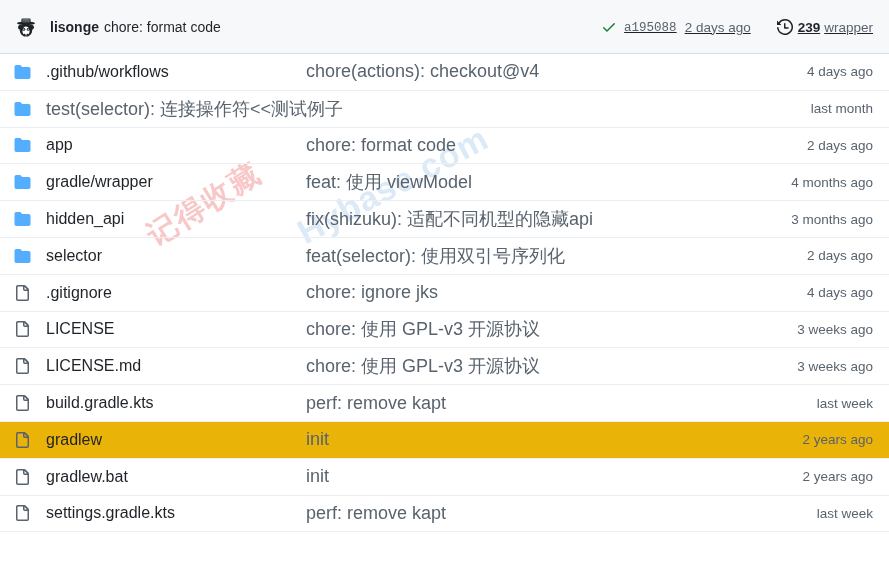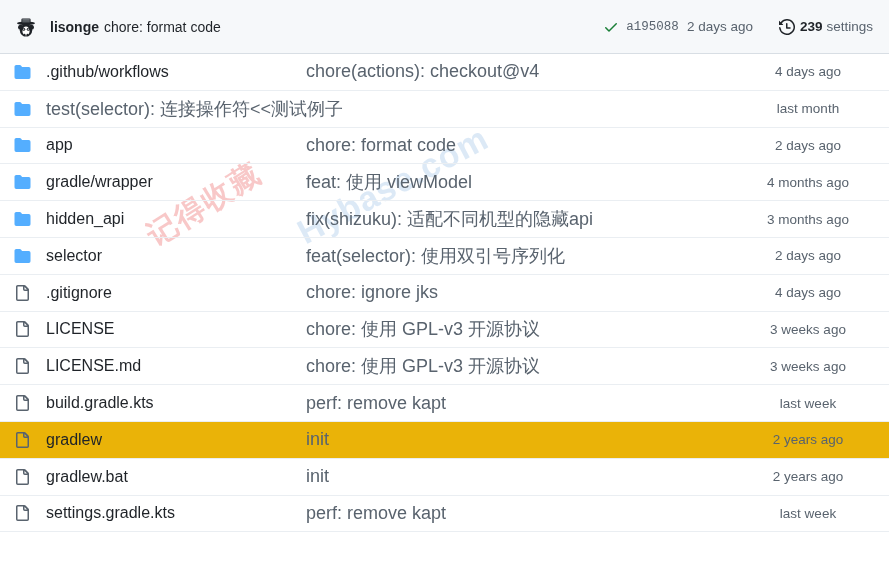--- a/index.html
+++ b/index.html
@@ -81,22 +81,23 @@
     color: #1f2328;
     font-size: 14px;
     white-space: nowrap;
     overflow: hidden;
     text-overflow: ellipsis;
   }
   .header-spacer { flex: 1 1 auto; }
 
   .header-right {
     display: flex;
-    align-items: center;
-    white-space: nowrap;
+    align-items: flex-end;
+    white-space: nowrap;
+    text-decoration: underline;
   }
   .check-icon {
     width: 16px;
     height: 16px;
     margin-right: 7px;
     display: block;
   }
   .commit-sha {
     font-family: "Liberation Mono", "DejaVu Sans Mono", monospace;
     font-size: 12.5px;
@@ -160,21 +161,21 @@
     flex: 1 1 auto;
     font-size: 18px;
     color: #59636e;
     white-space: nowrap;
     overflow: hidden;
     text-overflow: ellipsis;
     padding-right: 16px;
   }
   .cell-age {
     flex: 0 0 130px;
-    text-align: center;
+    text-align: right;
     font-size: 13.5px;
     color: #59636e;
     white-space: nowrap;
   }
 </style>
 </head>
 <body>
 
 <div class="repo-header">
 
@@ -206,21 +207,21 @@
       <path d="M13.78 4.22a.75.75 0 0 1 0 1.06l-7.25 7.25a.75.75 0 0 1-1.06 0L2.22 9.28a.75.75 0 0 1 1.06-1.06L6 10.94l6.72-6.72a.75.75 0 0 1 1.06 0Z" fill="#1a7f37"></path>
     </svg>
     <span class="commit-sha">a195088</span>
     <span class="commit-date">2 days ago</span>
 
     <svg class="history-icon" viewBox="0 0 16 16">
       <path d="M1.643 3.143.427 1.927A.25.25 0 0 0 0 2.104V5.75c0 .138.112.25.25.25h3.646a.25.25 0 0 0 .177-.427L2.715 4.215a6.5 6.5 0 1 1-1.18 4.458.75.75 0 0 0-1.493.154 8.001 8.001 0 1 0 1.6-5.684Z" fill="#1f2328"></path>
       <path d="M7.75 4a.75.75 0 0 1 .75.75v3.5h2.5a.75.75 0 0 1 0 1.5h-3.25a.75.75 0 0 1-.75-.75v-4.25A.75.75 0 0 1 7.75 4Z" fill="#1f2328"></path>
     </svg>
     <span class="commit-count">239</span>
-    <span class="commit-word">settings</span>
+    <span class="commit-word">wrapper</span>
   </div>
 </div>
 
 <div class="file-table" id="file-table">
     <div class="file-row">
       <div class="cell-icon">
         <svg class="icon-svg" width="17" height="16" viewBox="0 0 16 16">
           <path d="M.513 1.513A1.75 1.75 0 0 1 1.75 1h3.5c.55 0 1.07.26 1.4.7l.9 1.2a.25.25 0 0 0 .2.1h6.5A1.75 1.75 0 0 1 16 4.75v8.5A1.75 1.75 0 0 1 14.25 15H1.75A1.75 1.75 0 0 1 0 13.25V2.75c0-.464.184-.91.513-1.237Z" fill="#54aeff"></path>
         </svg>
       </div>

